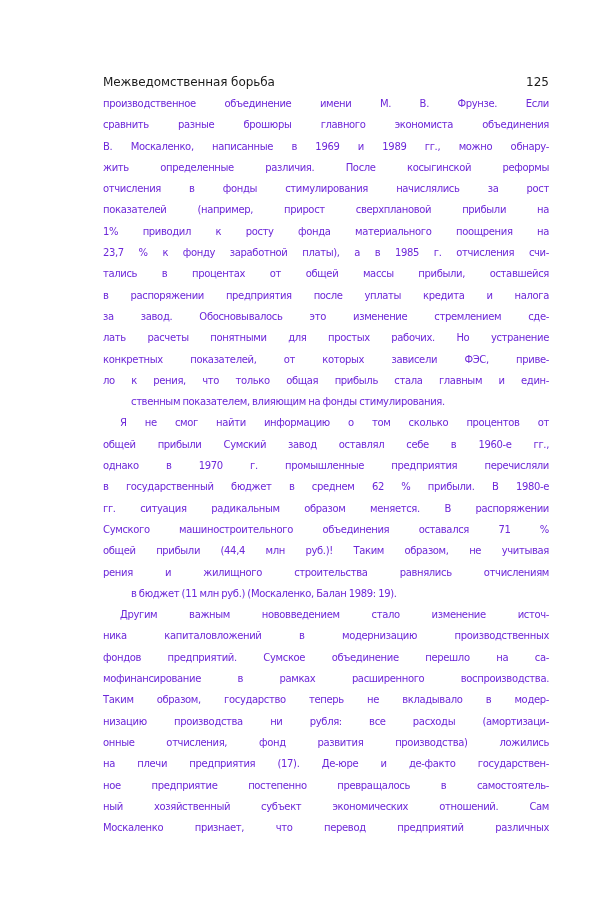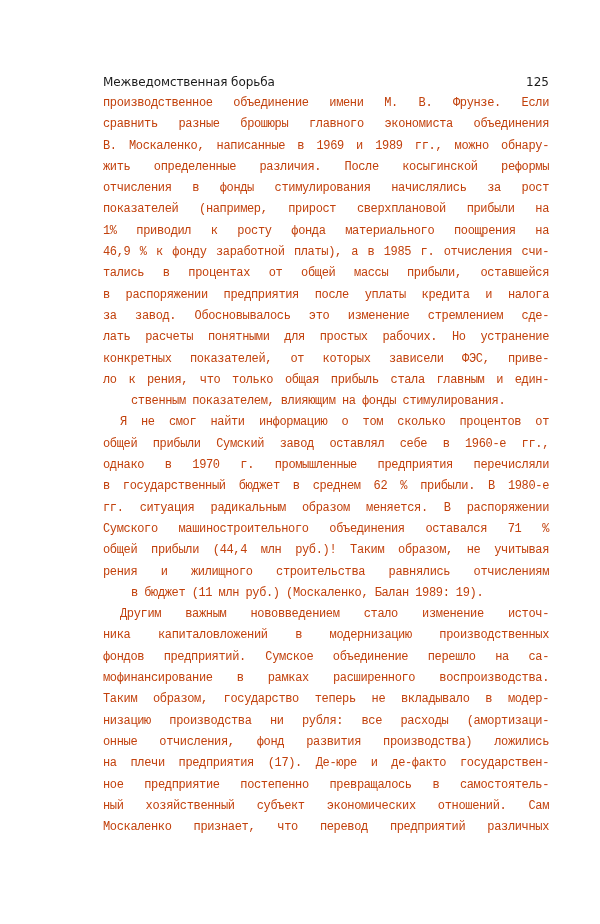--- a/index.html
+++ b/index.html
@@ -46,28 +46,27 @@
     .body-text {
       position: absolute;
       top: 93px;
       left: 0;
       width: 446px;
     }
     .line {
       display: block;
       height: 21.3px;
       line-height: 21.3px;
-      font-size: 12px;
+      font-size: 10px;
       white-space: nowrap;
       text-align: justify;
       text-align-last: justify;
       letter-spacing: -0.35px;
       word-spacing: -0.5px;
-      color: #c2410c;
-      font-family: Liberation Mono, monospace;
+      color: #6d28d9;
     }
     .line.last {
       text-align-last: left;
       margin-left: 28px;
     }
     .line.indent {
       padding-left: 17px;
     }
   </style>
 </head>
@@ -81,21 +80,21 @@
 
   <div class="body-text">
 
     <span class="line">производственное объединение имени М. В. Фрунзе. Если</span>
     <span class="line">сравнить разные брошюры главного экономиста объединения</span>
     <span class="line">В. Москаленко, написанные в 1969 и 1989 гг., можно обнару-</span>
     <span class="line">жить определенные различия. После косыгинской реформы</span>
     <span class="line">отчисления в фонды стимулирования начислялись за рост</span>
     <span class="line">показателей (например, прирост сверхплановой прибыли на</span>
     <span class="line">1% приводил к росту фонда материального поощрения на</span>
-    <span class="line">46,9 % к фонду заработной платы), а в 1985 г. отчисления счи-</span>
+    <span class="line">23,7 % к фонду заработной платы), а в 1985 г. отчисления счи-</span>
     <span class="line">тались в процентах от общей массы прибыли, оставшейся</span>
     <span class="line">в распоряжении предприятия после уплаты кредита и налога</span>
     <span class="line">за завод. Обосновывалось это изменение стремлением сде-</span>
     <span class="line">лать расчеты понятными для простых рабочих. Но устранение</span>
     <span class="line">конкретных показателей, от которых зависели ФЭС, приве-</span>
     <span class="line">ло к рения, что только общая прибыль стала главным и един-</span>
     <span class="line last">ственным показателем, влияющим на фонды стимулирования.</span>
 
     <span class="line indent">Я не смог найти информацию о том сколько процентов от</span>
     <span class="line">общей прибыли Сумский завод оставлял себе в 1960-е гг.,</span>

